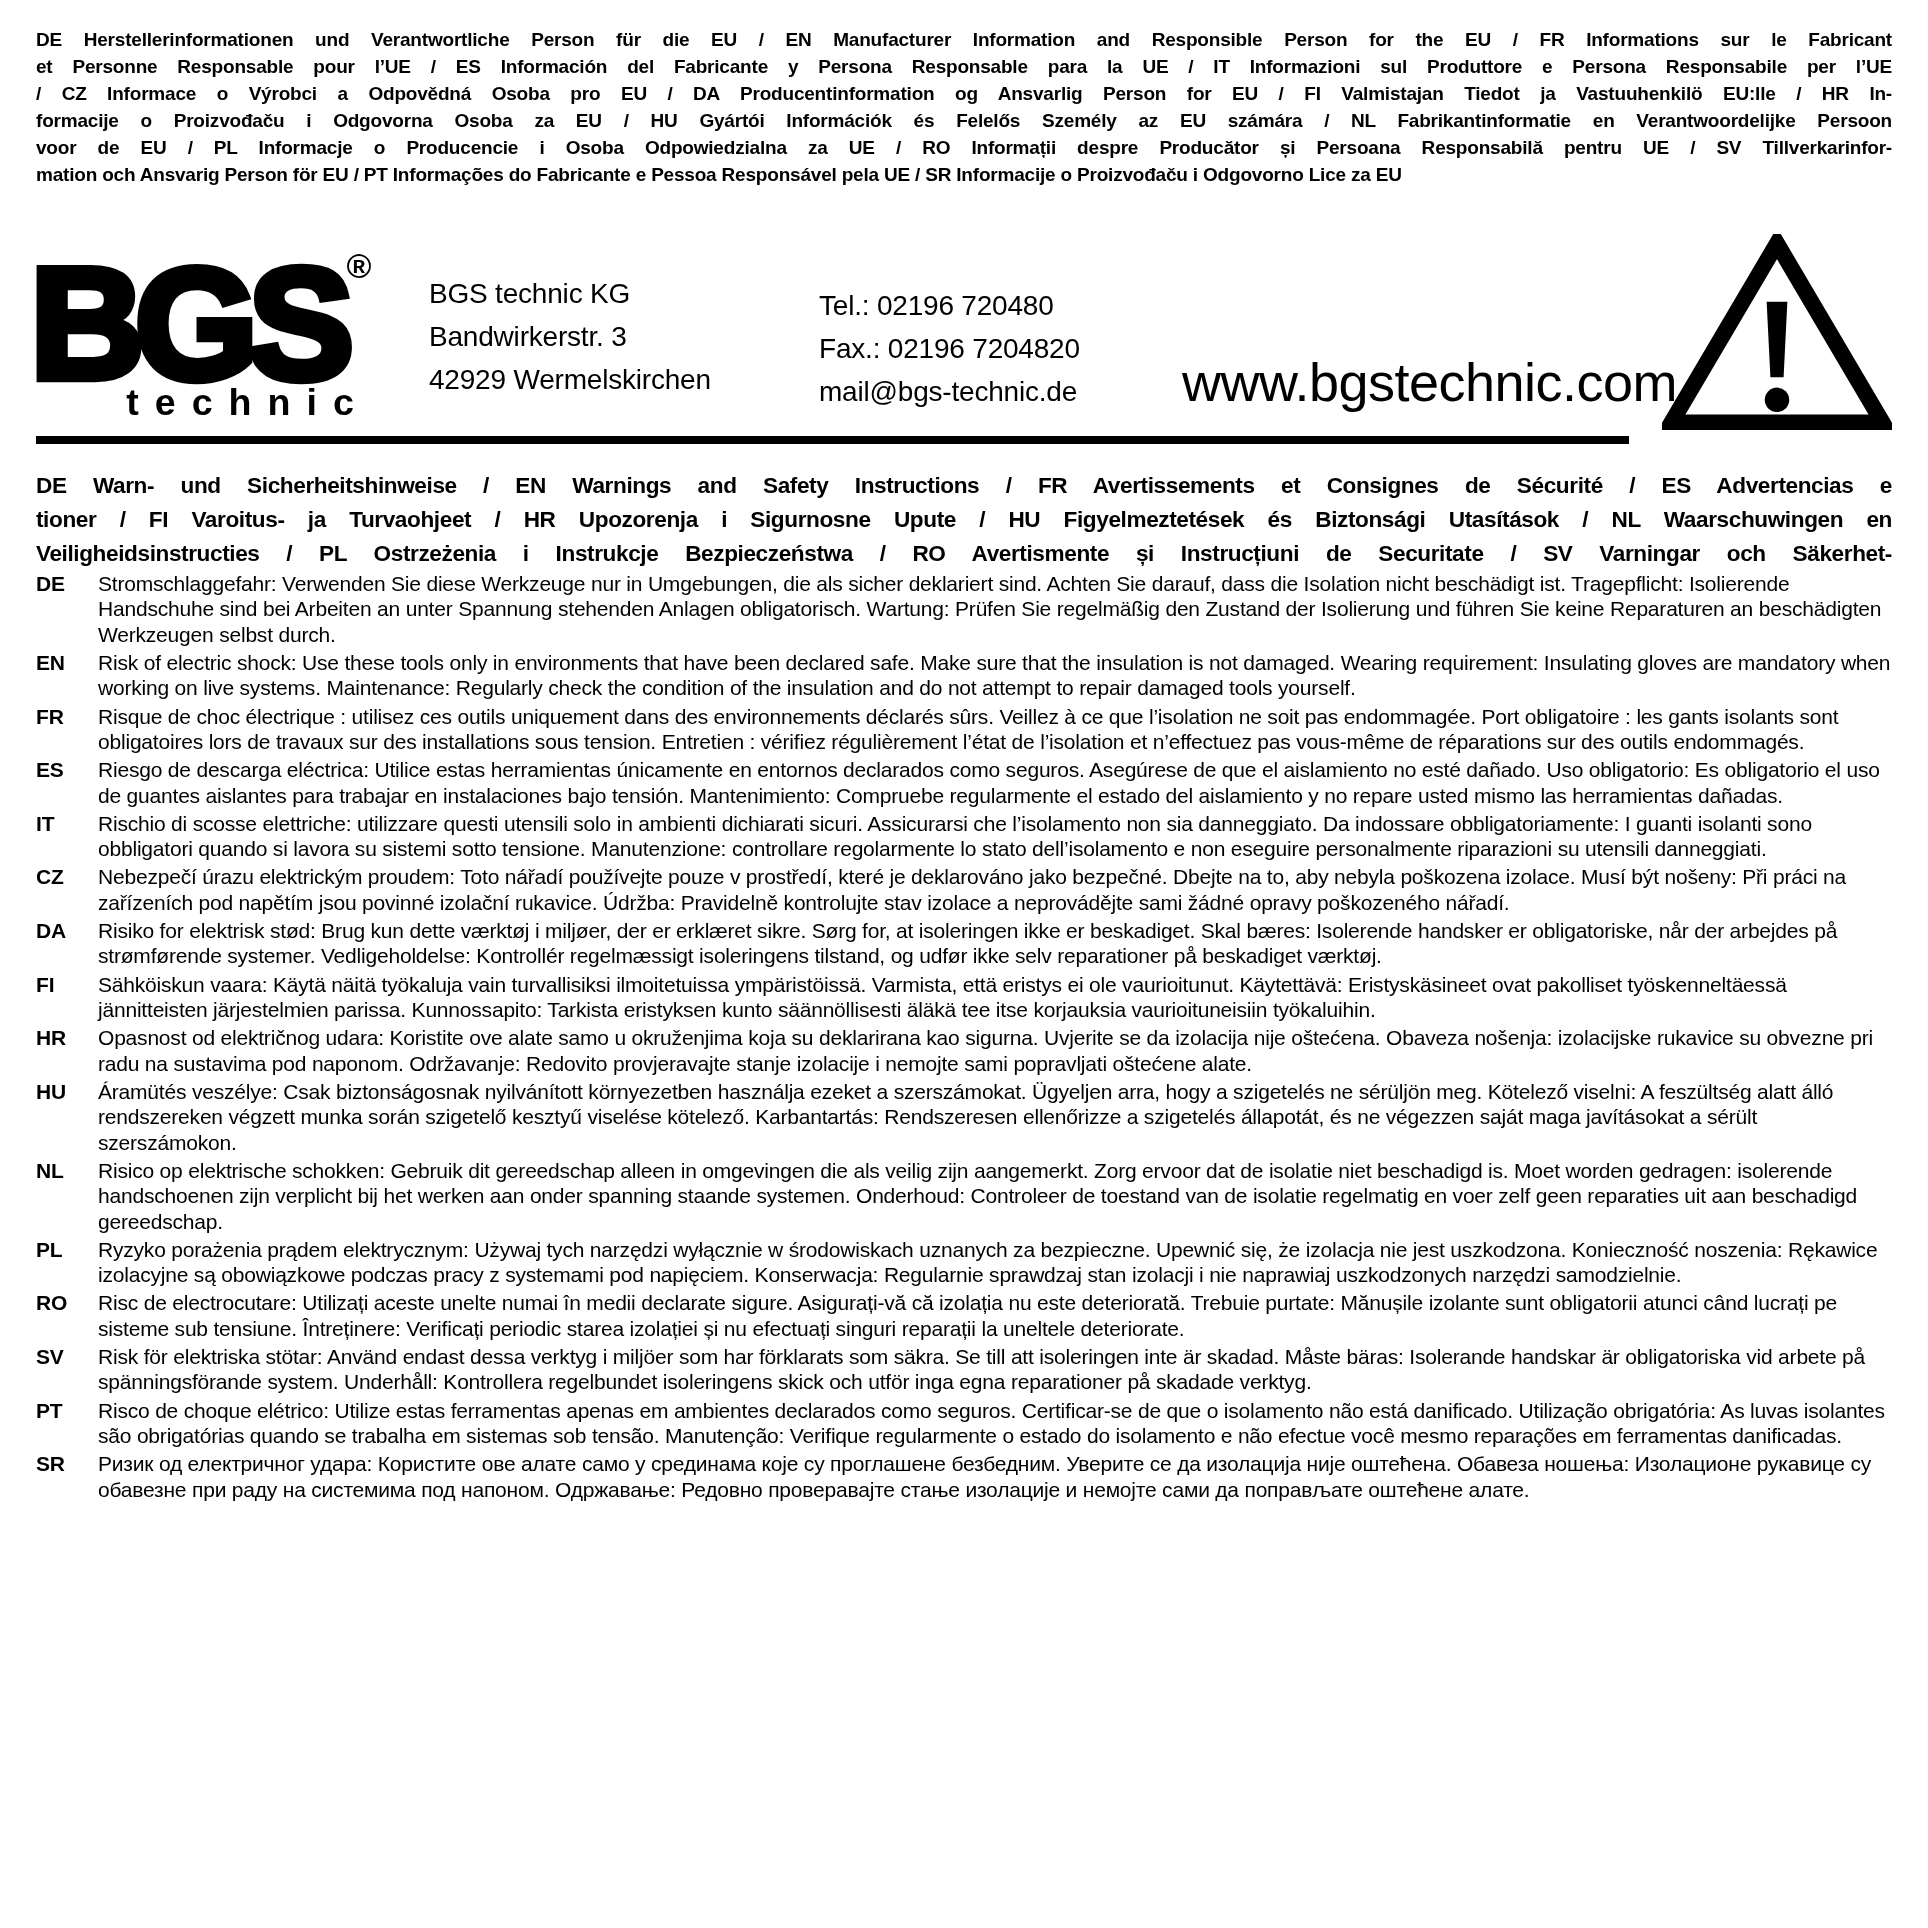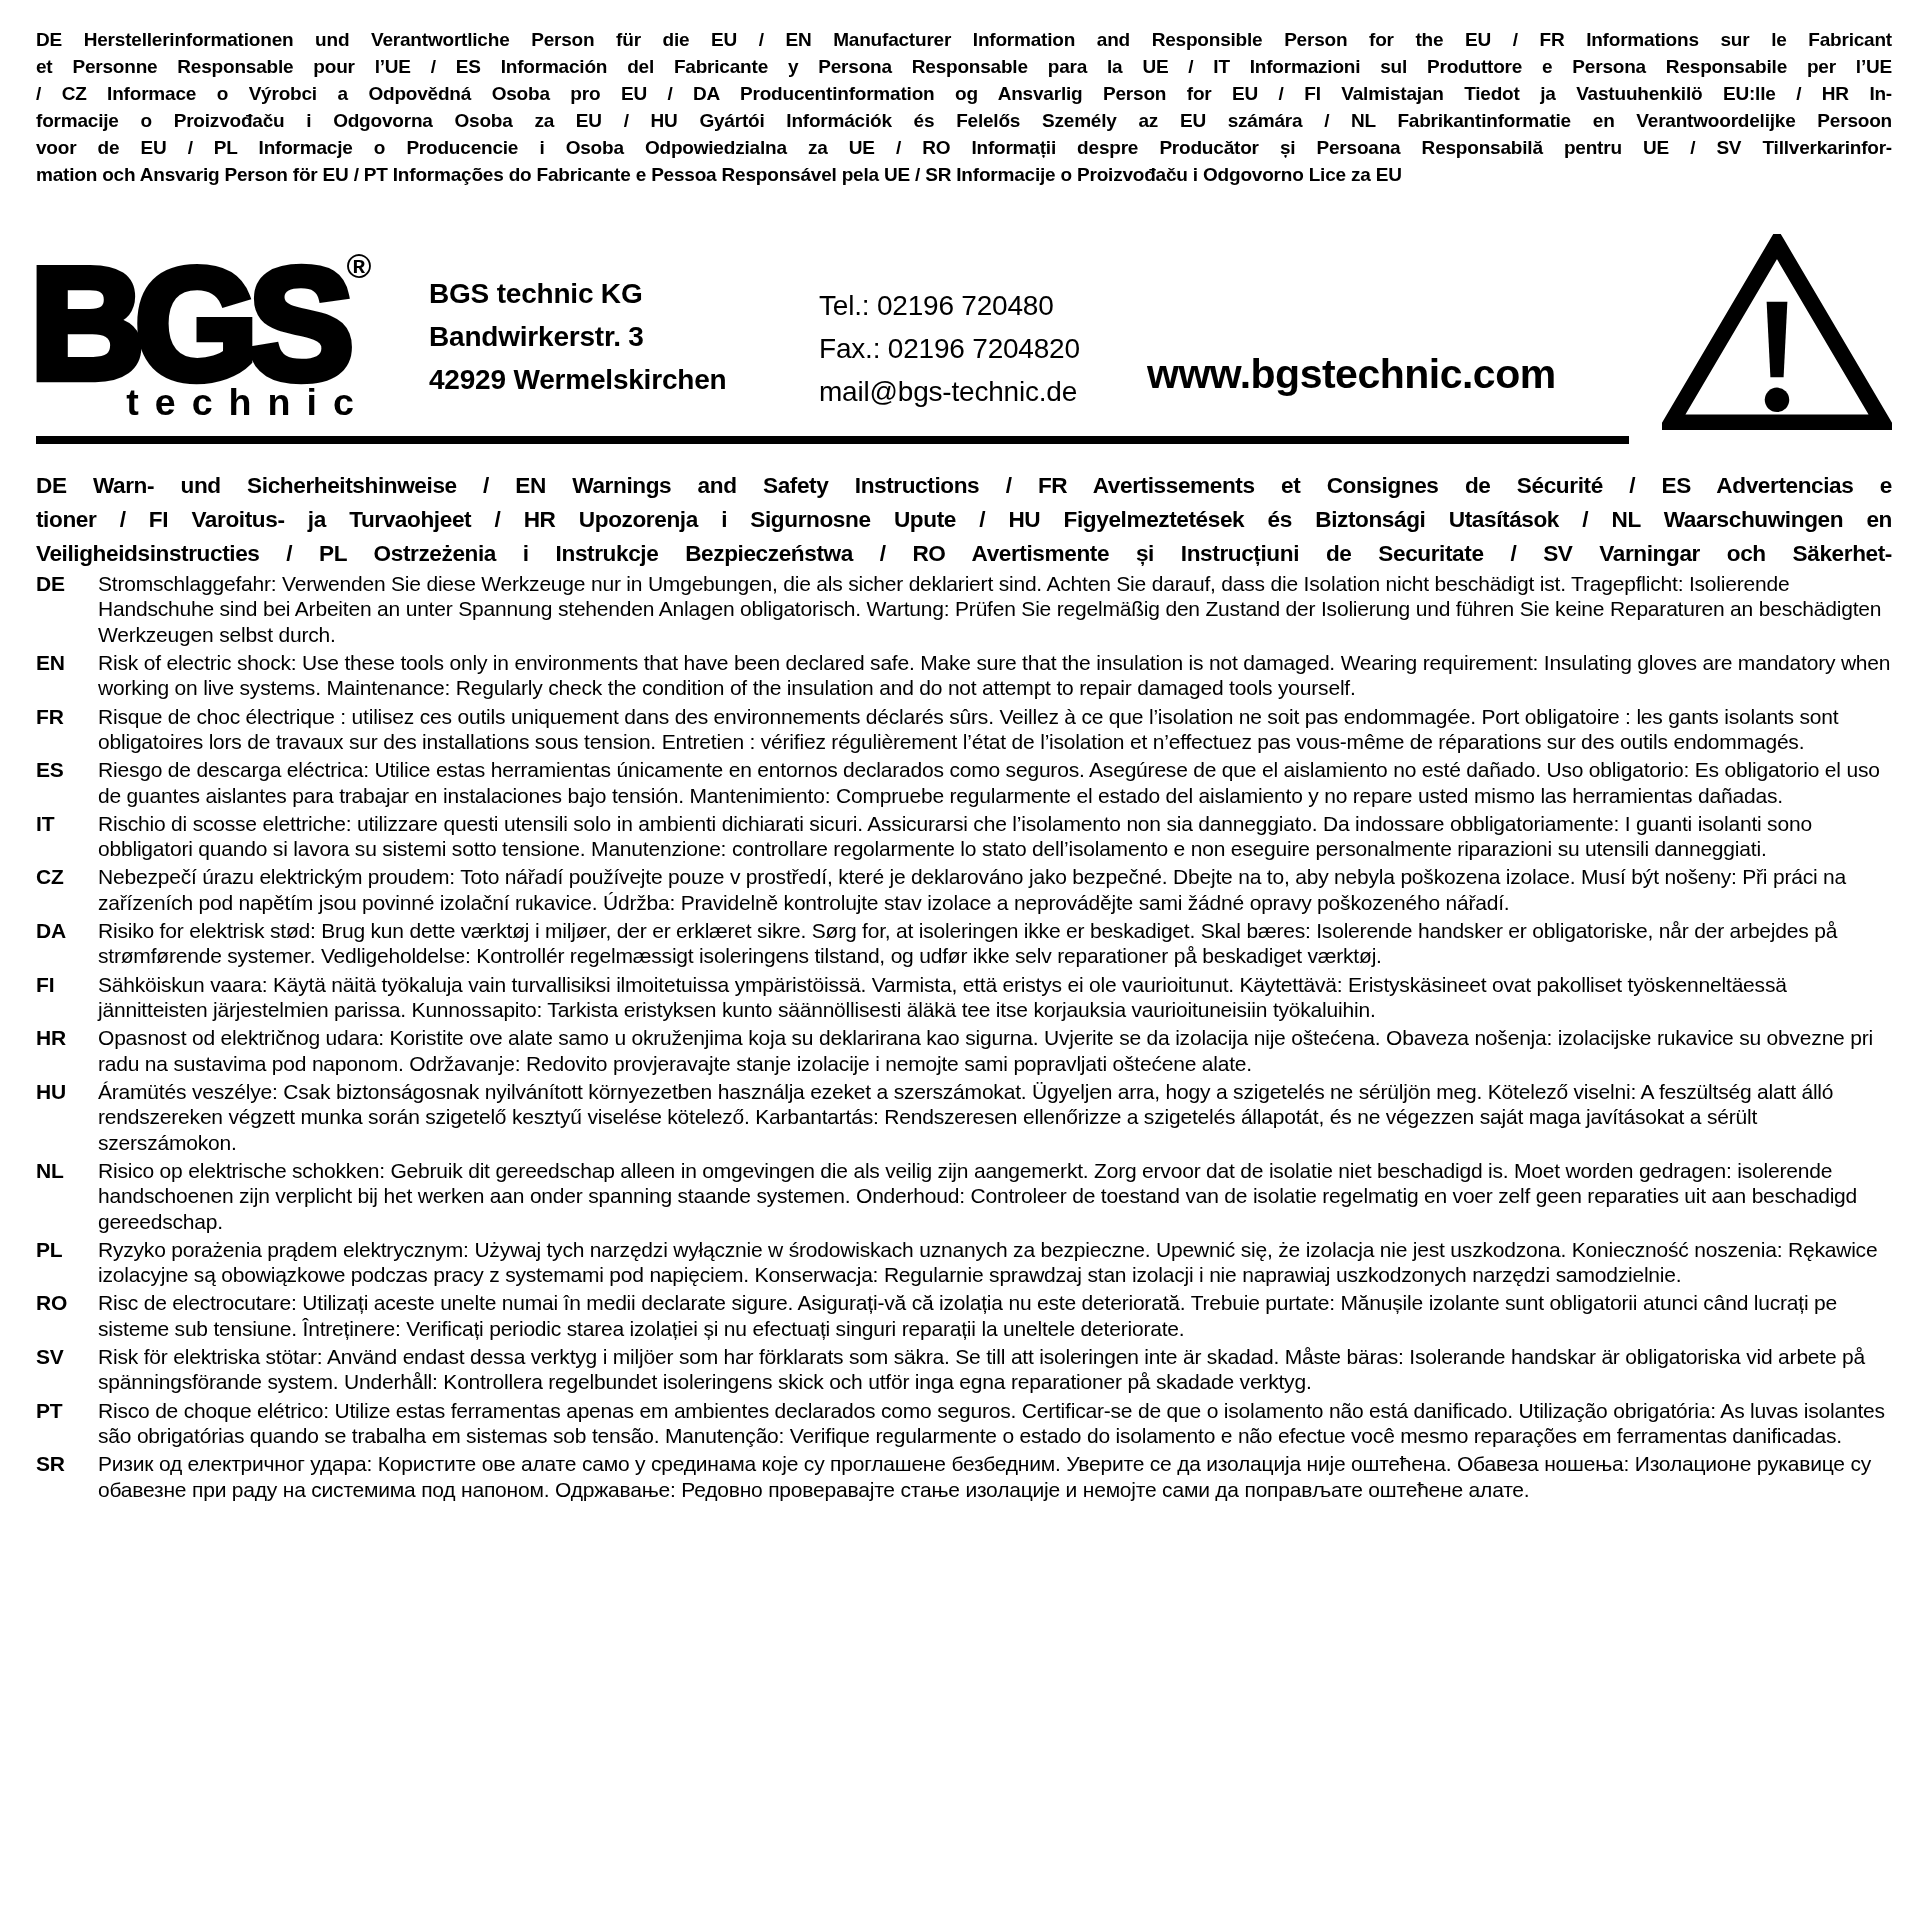--- a/index.html
+++ b/index.html
@@ -27,29 +27,30 @@
   .jl { text-align: justify; text-align-last: justify; }
   
   .brand {
     position: relative;
     height: 200px;
     margin-top: 46px;
   }
   .logo-svg { position: absolute; left: 0; top: 3.8px; }
   .addr {
     position: absolute; left: 393px; top: 38px;
-    font-size: 28px; line-height: 43px; font-weight: bold;
+    font-size: 28px; line-height: 43px;
   }
   .contact {
     position: absolute; left: 783px; top: 50px;
     font-size: 28px; line-height: 43px;
   }
   .website {
     position: absolute; left: 1111px; top: 117px; width: 565px;
-    font-size: 41px; font-weight: bold;
+    text-align: center;
+    font-size: 54px; font-weight: normal;
     letter-spacing: -0.5px;
   }
   .tri-svg { position: absolute; right: 0; top: 0; }
   
   .rule {
     width: 1593px; height: 8.5px;
     background: #000;
     margin-top: 1.9px;
   }
   

